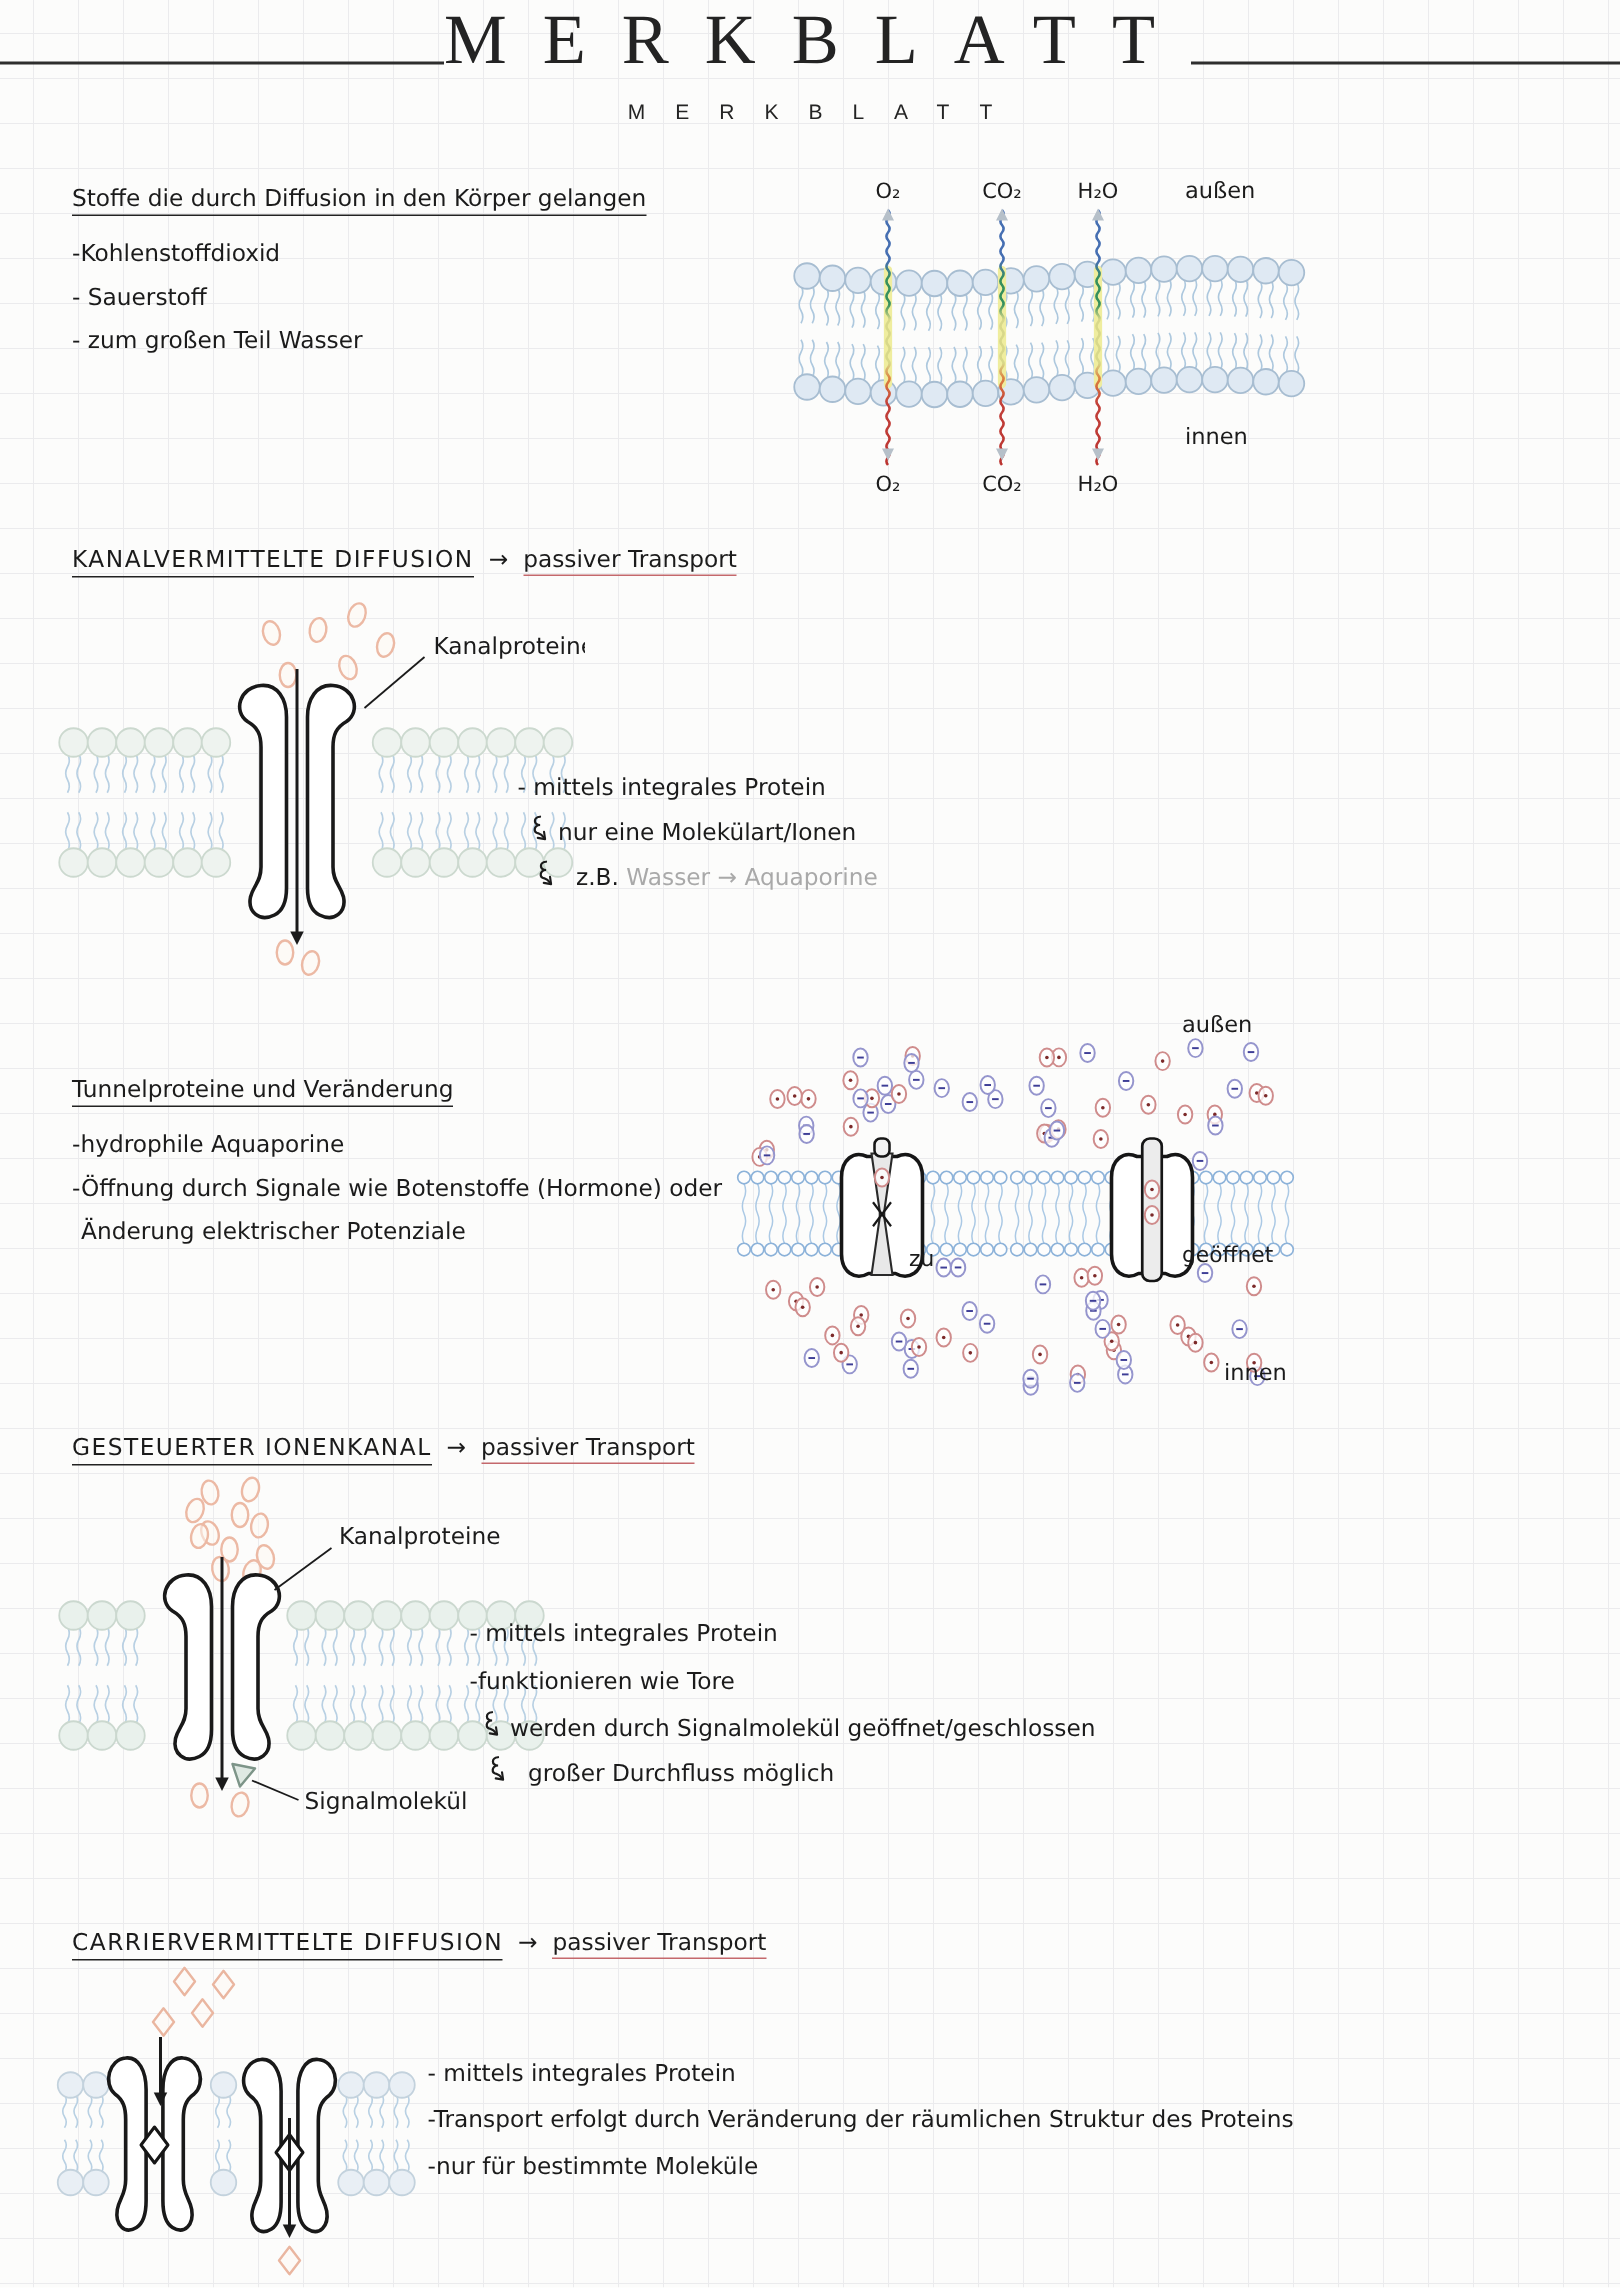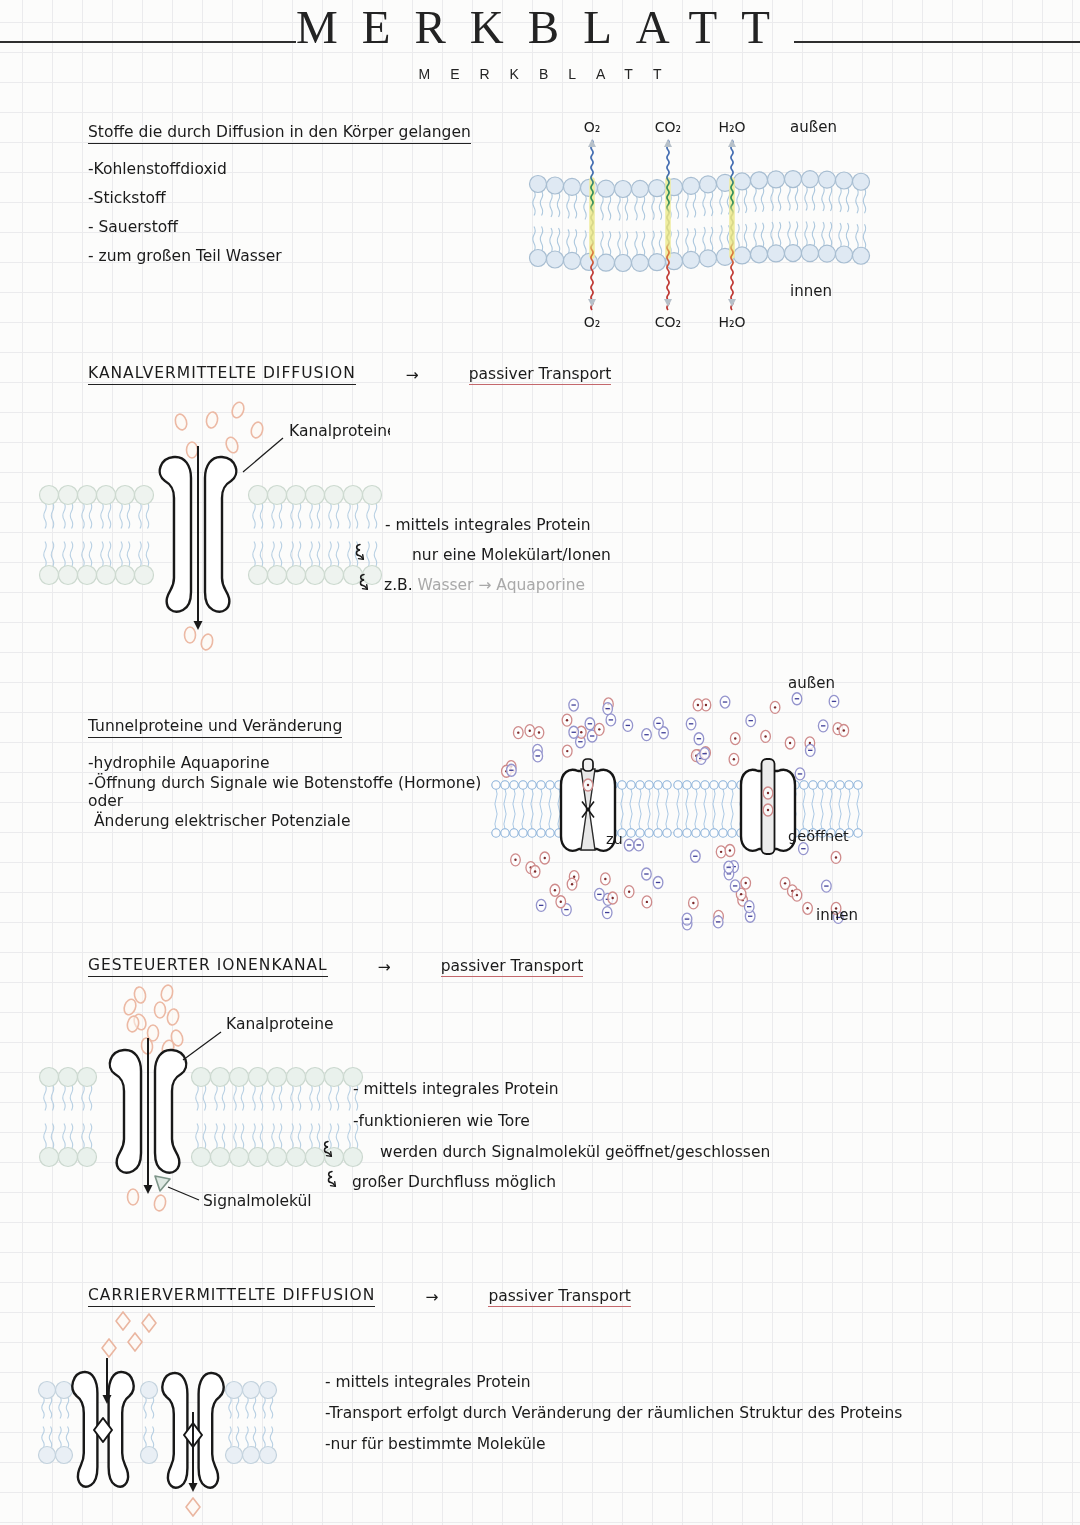--- a/index.html
+++ b/index.html
@@ -14,26 +14,26 @@
   .titlebar{position:absolute;top:4px;left:0;width:100%;display:flex;align-items:flex-end;}
   .titlebar h1{margin:0;font-family:Liberation Serif, serif;font-weight:300;
     font-size:47px;letter-spacing:24px;line-height:1;color:#232323;white-space:nowrap;}
   .rule{border-bottom:2.2px solid #2e2e2e;margin-bottom:8px;height:1px;}
   .ruleL{width:296px;flex:0 0 auto;}
   .ruleR{flex:1;}
   .subtitle{position:absolute;top:66px;left:0;width:100%;text-align:center;
     font-family:"Liberation Sans",sans-serif;font-size:14px;letter-spacing:20px;
     text-indent:20px;color:#242424;}
   
-  .hw{font-size:15.5px;color:#1b1b1b;margin-left:40px;}
+  .hw{font-size:15.5px;color:#1b1b1b;}
   .caps{letter-spacing:1px;}
   .underline{border-bottom:1.7px solid #222;padding-bottom:2px;display:inline-block;}
   .redline{border-bottom:1.9px solid #c4686c;padding-bottom:1px;display:inline-block;}
   .gray{color:#a9a9a9;}
-  .hdr{display:flex;align-items:center;gap:10px;white-space:nowrap;}
+  .hdr{display:flex;align-items:flex-start;gap:10px;white-space:nowrap;}
   .li{height:29px;display:flex;align-items:center;}
   .mt10{margin-top:10px;}
   .note-row{display:flex;align-items:center;height:30px;gap:6px;white-space:nowrap;}
   .ind1{margin-left:6px;}
   .ind2{margin-left:10px;}
   .noind{margin-left:8px;}
   svg text{font-family:"DejaVu Sans",sans-serif;fill:#1b1b1b;}
 </style>
 </head>
 <body>
@@ -43,21 +43,20 @@
   <header class="titlebar">
     <div class="rule ruleL"></div>
     <h1>MERKBLATT</h1>
     <div class="rule ruleR"></div>
   </header>
   <div class="subtitle">MERKBLATT</div>
 
   <section class="abs" style="left:48px;top:122px;width:430px;">
     <div class="hw underline">Stoffe die durch Diffusion in den Körper gelangen</div>
     <div class="hw li mt10">-Kohlenstoffdioxid</div>
-    <div class="hw li">-Stickstoff</div>
     <div class="hw li">- Sauerstoff</div>
     <div class="hw li">- zum großen Teil Wasser</div>
   </section>
 
   <svg class="abs" style="left:520px;top:106px;" width="360" height="232" viewBox="0 0 360 232">
     <defs>
       <linearGradient id="gradDiff" x1="0" y1="0" x2="0" y2="1">
         <stop offset="0" stop-color="#466fb2"></stop>
           <stop offset="0.20" stop-color="#466fb2"></stop>
         <stop offset="0.27" stop-color="#35905d"></stop>

